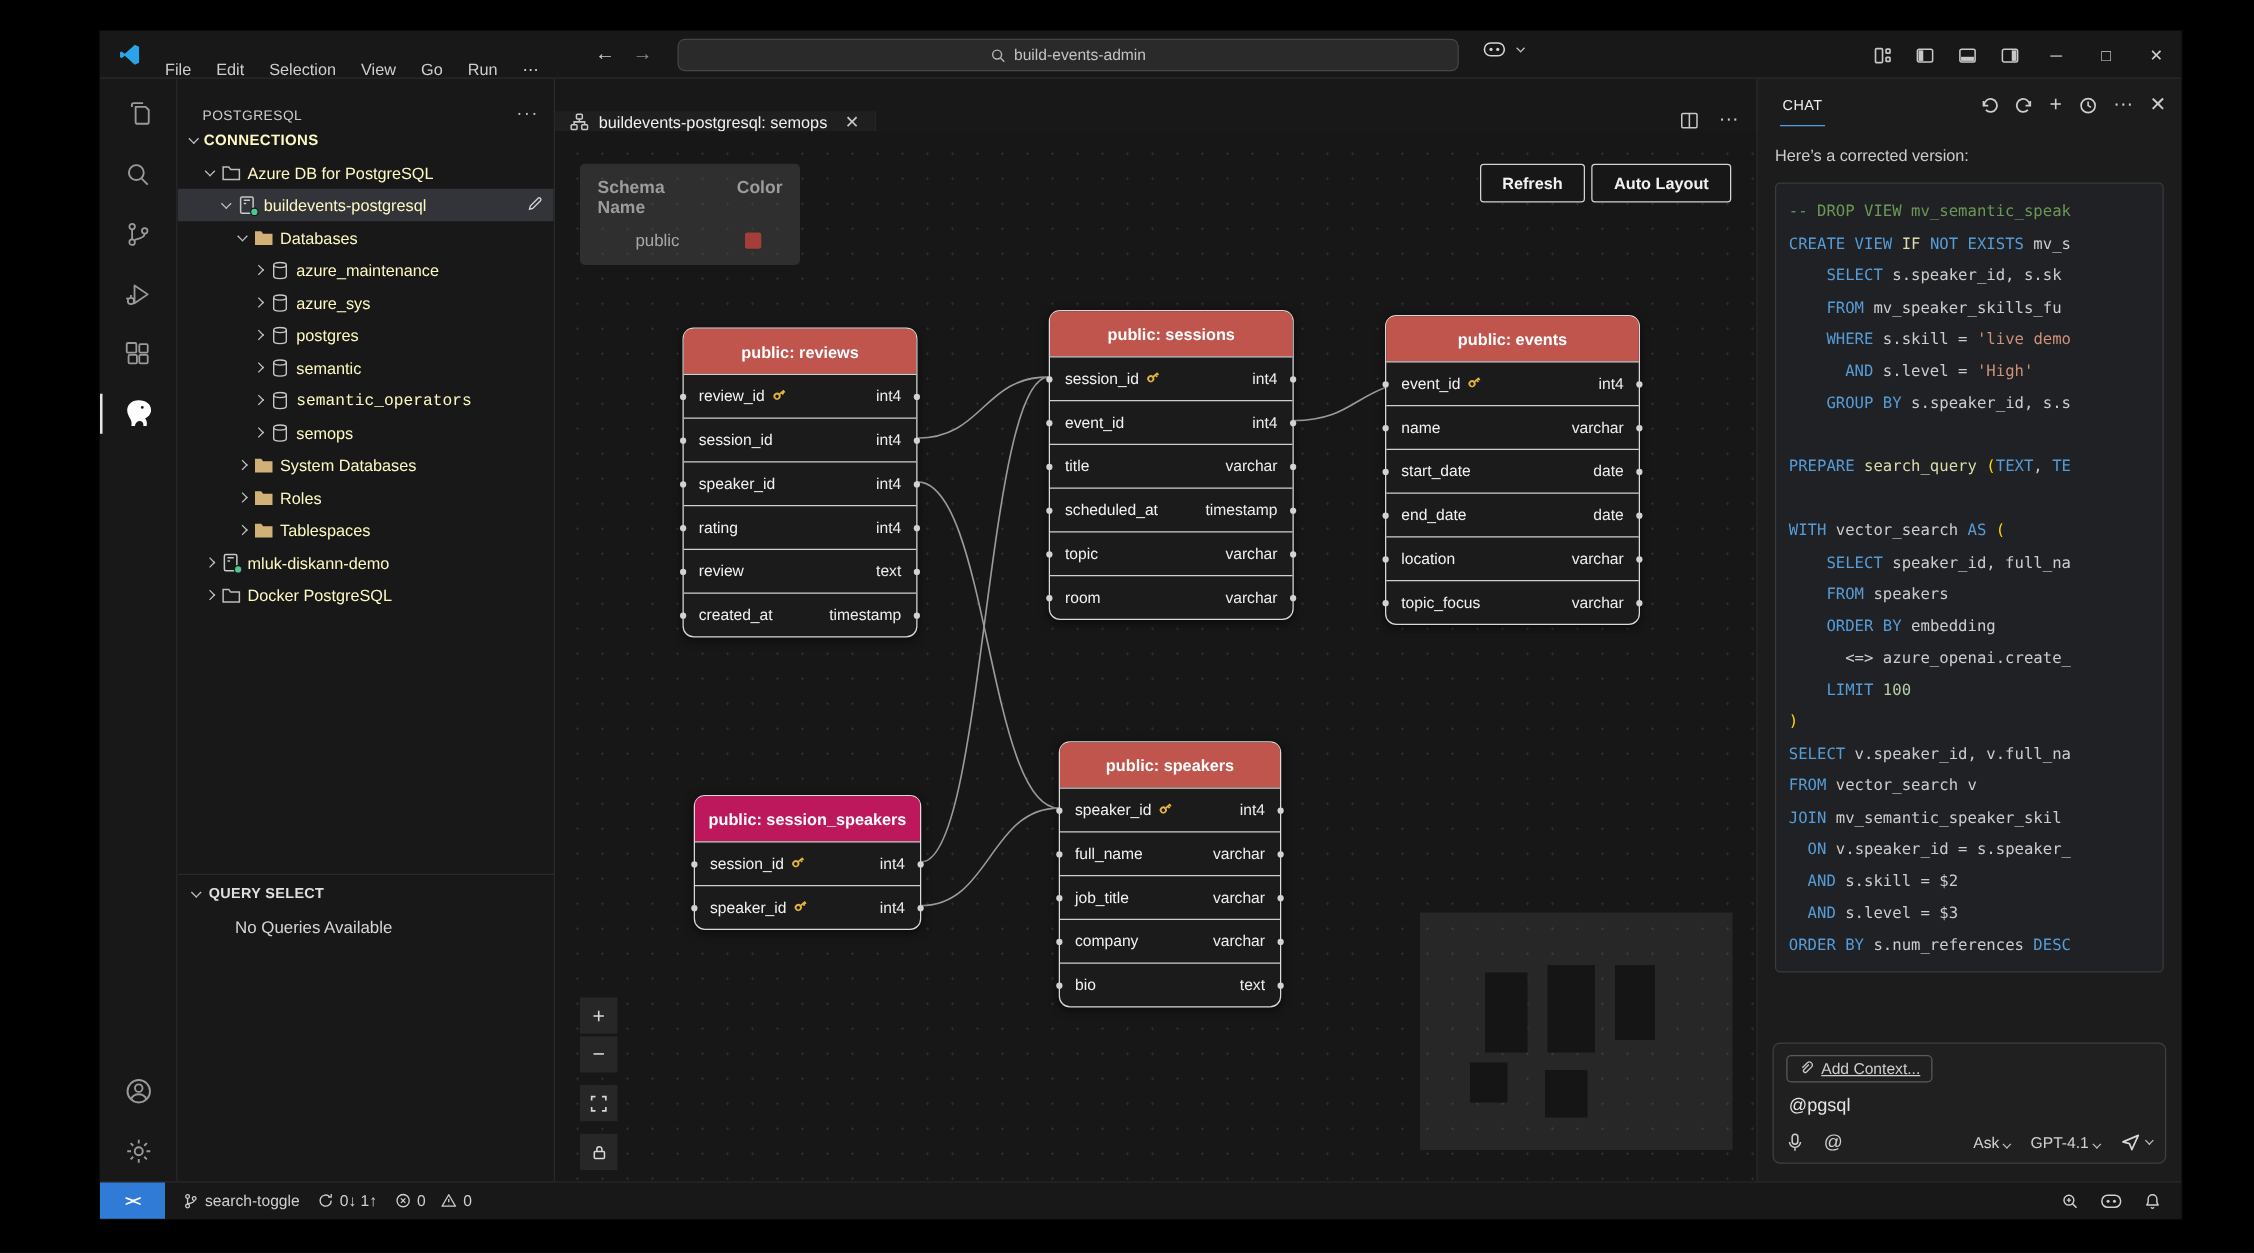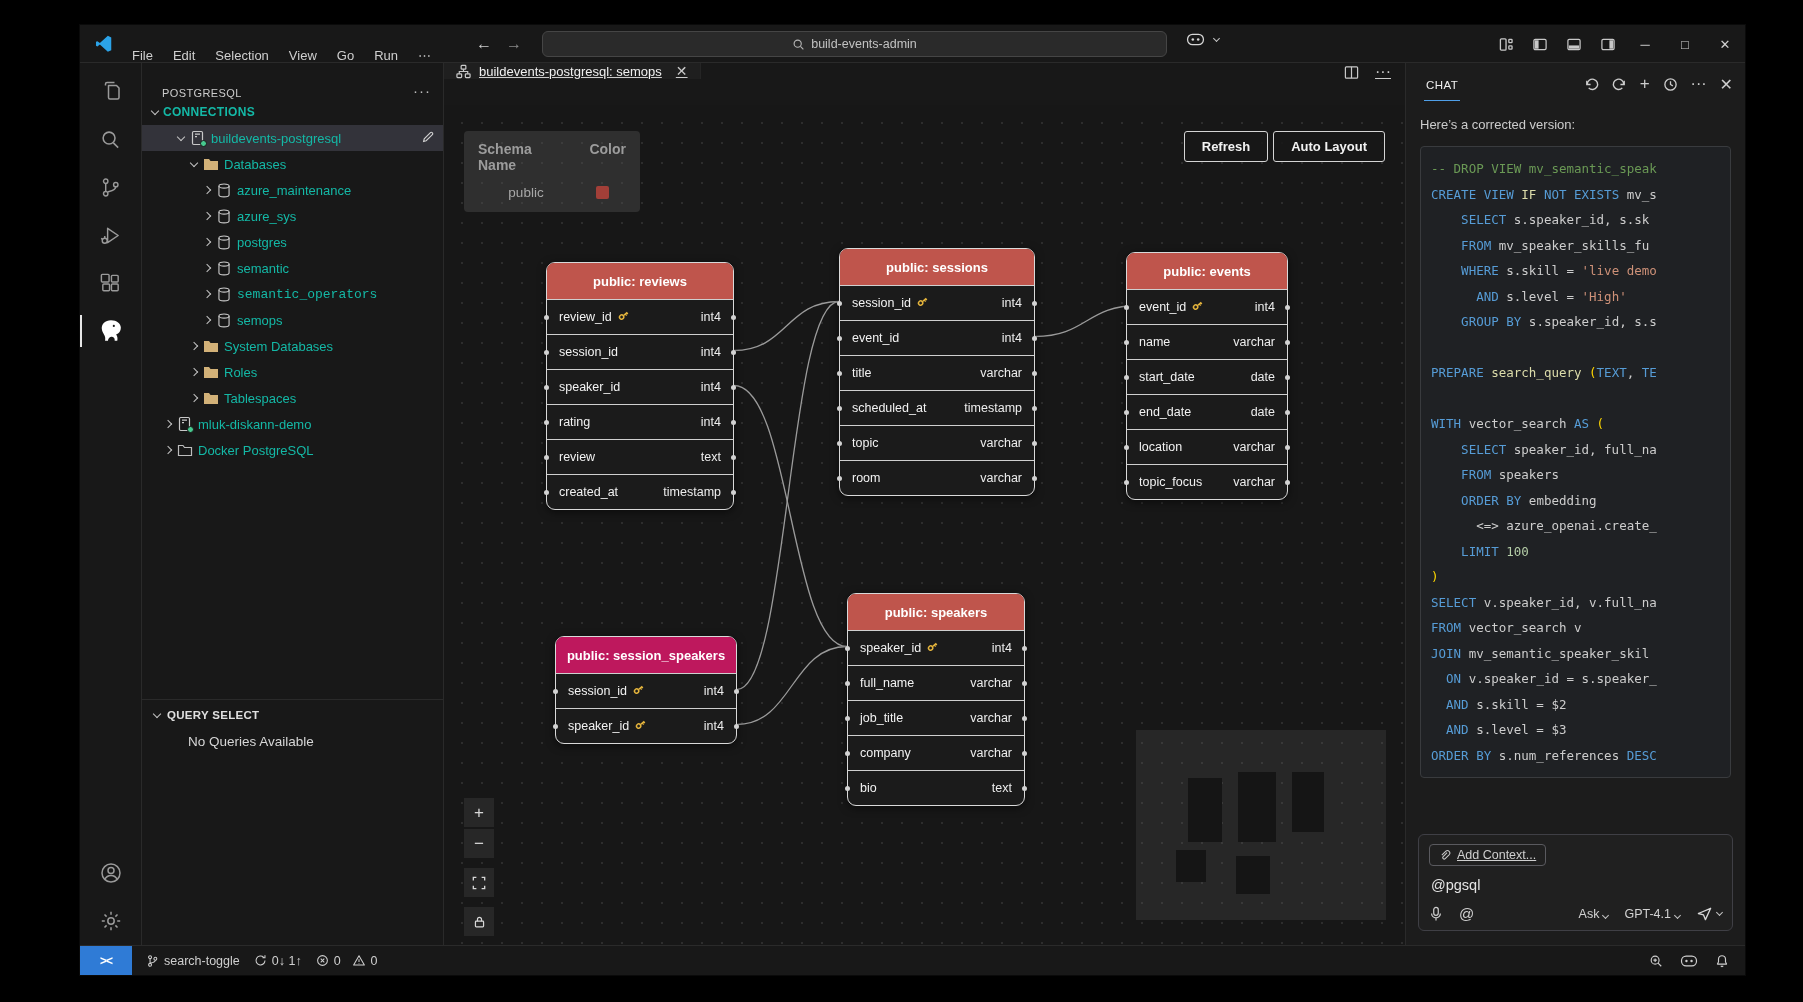--- a/index.html
+++ b/index.html
@@ -37,39 +37,39 @@
   .ab-item.active::before { content:""; position:absolute; left:0; top:8px; bottom:8px; width:2px; background:#e7e7e7; }
   .ab-spacer { flex:1; }
 
   
   .sidebar { width:302px; background:#181818; border-right:1px solid #2a2a2a;
     display:flex; flex-direction:column; font-size:13px; }
   .sb-header { height:36px; display:flex; align-items:flex-end; padding:0 12px 0 20px;
     font-size:11px; letter-spacing:.4px; color:#cccccc; }
   .sb-header .more { margin-left:auto; font-size:15px; color:#bdbdbd; letter-spacing:1px; }
   .tree { height:600px; overflow:hidden; }
-  .tree-row { height:26px; display:flex; align-items:center; gap:5px; color:#14b8a6; padding-right:8px; }
+  .tree-row { height:26px; display:flex; align-items:center; gap:5px; color:#fef9c3; padding-right:8px; }
   .tree-row.selected { background:#33333a; }
   .tree-row .lbl { white-space:nowrap; }
   .tree-row.bold .lbl { font-weight:bold; font-size:12px; letter-spacing:.3px; }
   .chev { width:6px; height:6px; border-right:1.4px solid #c3c3c3; border-bottom:1.4px solid #c3c3c3;
     flex:0 0 auto; margin-top:-2px; }
   .chev.down { transform:rotate(45deg); }
   .chev.right { transform:rotate(-45deg); margin-top:0; }
   .t-icon { width:17px; height:17px; display:flex; align-items:center; justify-content:center; position:relative; flex:0 0 auto; }
   .greendot { position:absolute; right:-1px; bottom:0px; width:7px; height:7px; border-radius:50%; background:#47c98f; border:1px solid #181818; }
   .edit-pencil { margin-left:auto; color:#d0d0d0; }
   .qh { border-top:1px solid #2a2a2a; }
   .qh-header { height:30px; display:flex; align-items:center; gap:7px; padding-left:12px;
     font-weight:bold; font-size:11.5px; color:#e0e0e0; letter-spacing:.3px; }
   .qh-empty { padding-left:46px; margin-top:4px; font-size:13.5px; color:#d6d6d6; }
 
   
   .editor { flex:1; display:flex; flex-direction:column; min-width:0; }
-  .tabbar { height:42px; background:#181818; display:flex; align-items:flex-start; flex:0 0 42px;text-decoration:underline; }
+  .tabbar { height:42px; background:#181818; display:flex; align-items:flex-end; flex:0 0 42px; }
   .tab { background:#1f1f1f; display:flex; align-items:center; gap:8px; padding:0 12px;
     font-size:13px; color:#f0f0f0; border-right:1px solid #252525; }
   .tab .close { color:#c9c9c9; font-size:14px; margin-left:6px; }
   .tab-actions { margin-left:auto; display:flex; align-items:center; gap:16px; padding-right:14px; color:#c8c8c8; }
 
   .canvas { position:relative; flex:1; background:#171717; overflow:hidden;
     background-image:radial-gradient(#2d2d2d 1.1px, transparent 1.1px);
     background-size:20px 20px; background-position:8px 8px; }
   #edges { position:absolute; inset:0; }
 
@@ -267,20 +267,29 @@
     <div class="sidebar">
       <div class="sb-header">
         <span>POSTGRESQL</span>
         <span class="more">···</span>
       </div>
       <div class="tree" id="tree">
           <div class="tree-row bold" style="padding-left: 10px;">
             <span class="chev down"></span>
             <span class="lbl">CONNECTIONS</span>
           </div>
+          <div class="tree-row" style="padding-left: 23px;">
+            <span class="chev down"></span>
+            <span class="t-icon">
+              <svg width="16" height="14" viewBox="0 0 16 14" fill="none" stroke="#bdbdbd" stroke-width="1.2">
+                <path d="M1.5 2.5h4.5L7.5 4.5h7v8h-13z"></path>
+              </svg>
+            </span>
+            <span class="lbl">Azure DB for PostgreSQL</span>
+          </div>
           <div class="tree-row selected" style="padding-left: 36px;">
             <span class="chev down"></span>
             <span class="t-icon">
               <svg width="13" height="16" viewBox="0 0 13 16" fill="none" stroke="#c8c8c8" stroke-width="1.2">
                 <rect x="1.5" y="1.5" width="10" height="13" rx="1.2"></rect>
                 <path d="M4 4.2h5M4 6.7h2"></path>
               </svg>
               <span class="greendot"></span>
             </span>
             <span class="lbl">buildevents-postgresql</span>
@@ -560,21 +569,21 @@
               <span class="er-type">varchar</span>
               <span class="dot r"></span>
             </div>
             <div class="er-row">
               <span class="dot l"></span>
               <span class="er-name">room</span>
               <span class="er-type">varchar</span>
               <span class="dot r"></span>
             </div>
           </div>
-          <div class="er-table" style="left: 682px; top: 147px; width: 162px;">
+          <div class="er-table" style="left: 664px; top: 147px; width: 204px;">
             <div class="er-header" style="background: rgb(191, 85, 76);">public: events</div>
             <div class="er-row">
               <span class="dot l"></span>
               <span class="er-name">event_id<span><svg width="13" height="13" viewBox="0 0 16 16" style="transform:rotate(-40deg)">
                     <circle cx="5" cy="8" r="2.6" fill="none" stroke="#e3b33c" stroke-width="1.8"></circle>
                     <path d="M7.6 8H14M11 8v2.6M13.2 8v2" stroke="#e3b33c" stroke-width="1.8" fill="none"></path>
                   </svg></span></span>
               <span class="er-type">int4</span>
               <span class="dot r"></span>
             </div>

